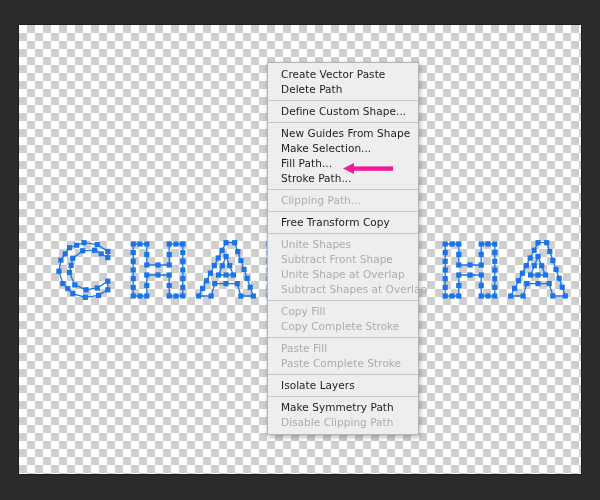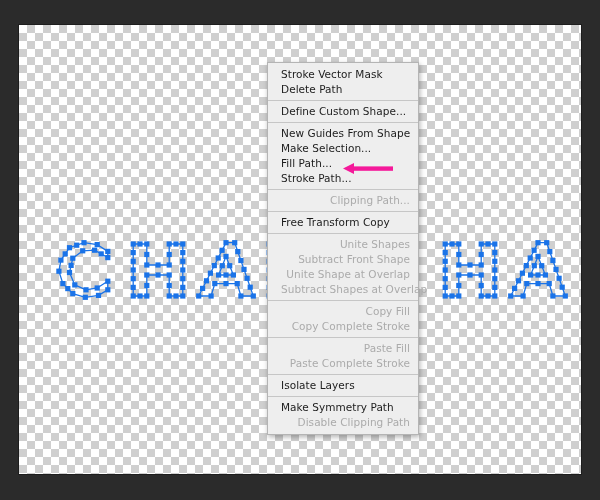--- a/index.html
+++ b/index.html
@@ -60,21 +60,20 @@
   .menu-item {
     height: 15px;
     line-height: 15px;
     padding: 0 8px 0 13px;
     color: #1c1c1c;
     white-space: nowrap;
     letter-spacing: 0.05px;
   }
   .menu-item.disabled {
     color: #ababab;
-    text-align: right;
   }
   .menu-sep {
     height: 1px;
     background: #c6c6c6;
     margin: 3px 0 3px 0;
   }
 
   
   #annotation-arrow {
     position: absolute;
@@ -269,21 +268,21 @@
           <rect x="509.0" y="247.4" width="5.2" height="5.2" fill="#1a73e8"></rect>
           <rect x="516.4" y="247.4" width="5.2" height="5.2" fill="#1a73e8"></rect>
           <rect x="523.8" y="247.4" width="5.2" height="5.2" fill="#1a73e8"></rect>
           <rect x="520.1" y="238.1" width="5.2" height="5.2" fill="#1a73e8"></rect>
         </g>
     </svg>
 
   </div>
 
   <div id="context-menu">
-      <div class="menu-item">Stroke Vector Mask</div>
+      <div class="menu-item">Create Vector Paste</div>
       <div class="menu-item">Delete Path</div>
       <div class="menu-sep"></div>
       <div class="menu-item">Define Custom Shape...</div>
       <div class="menu-sep"></div>
       <div class="menu-item">New Guides From Shape</div>
       <div class="menu-item">Make Selection...</div>
       <div class="menu-item">Fill Path...</div>
       <div class="menu-item">Stroke Path...</div>
       <div class="menu-sep"></div>
       <div class="menu-item disabled">Clipping Path...</div>

